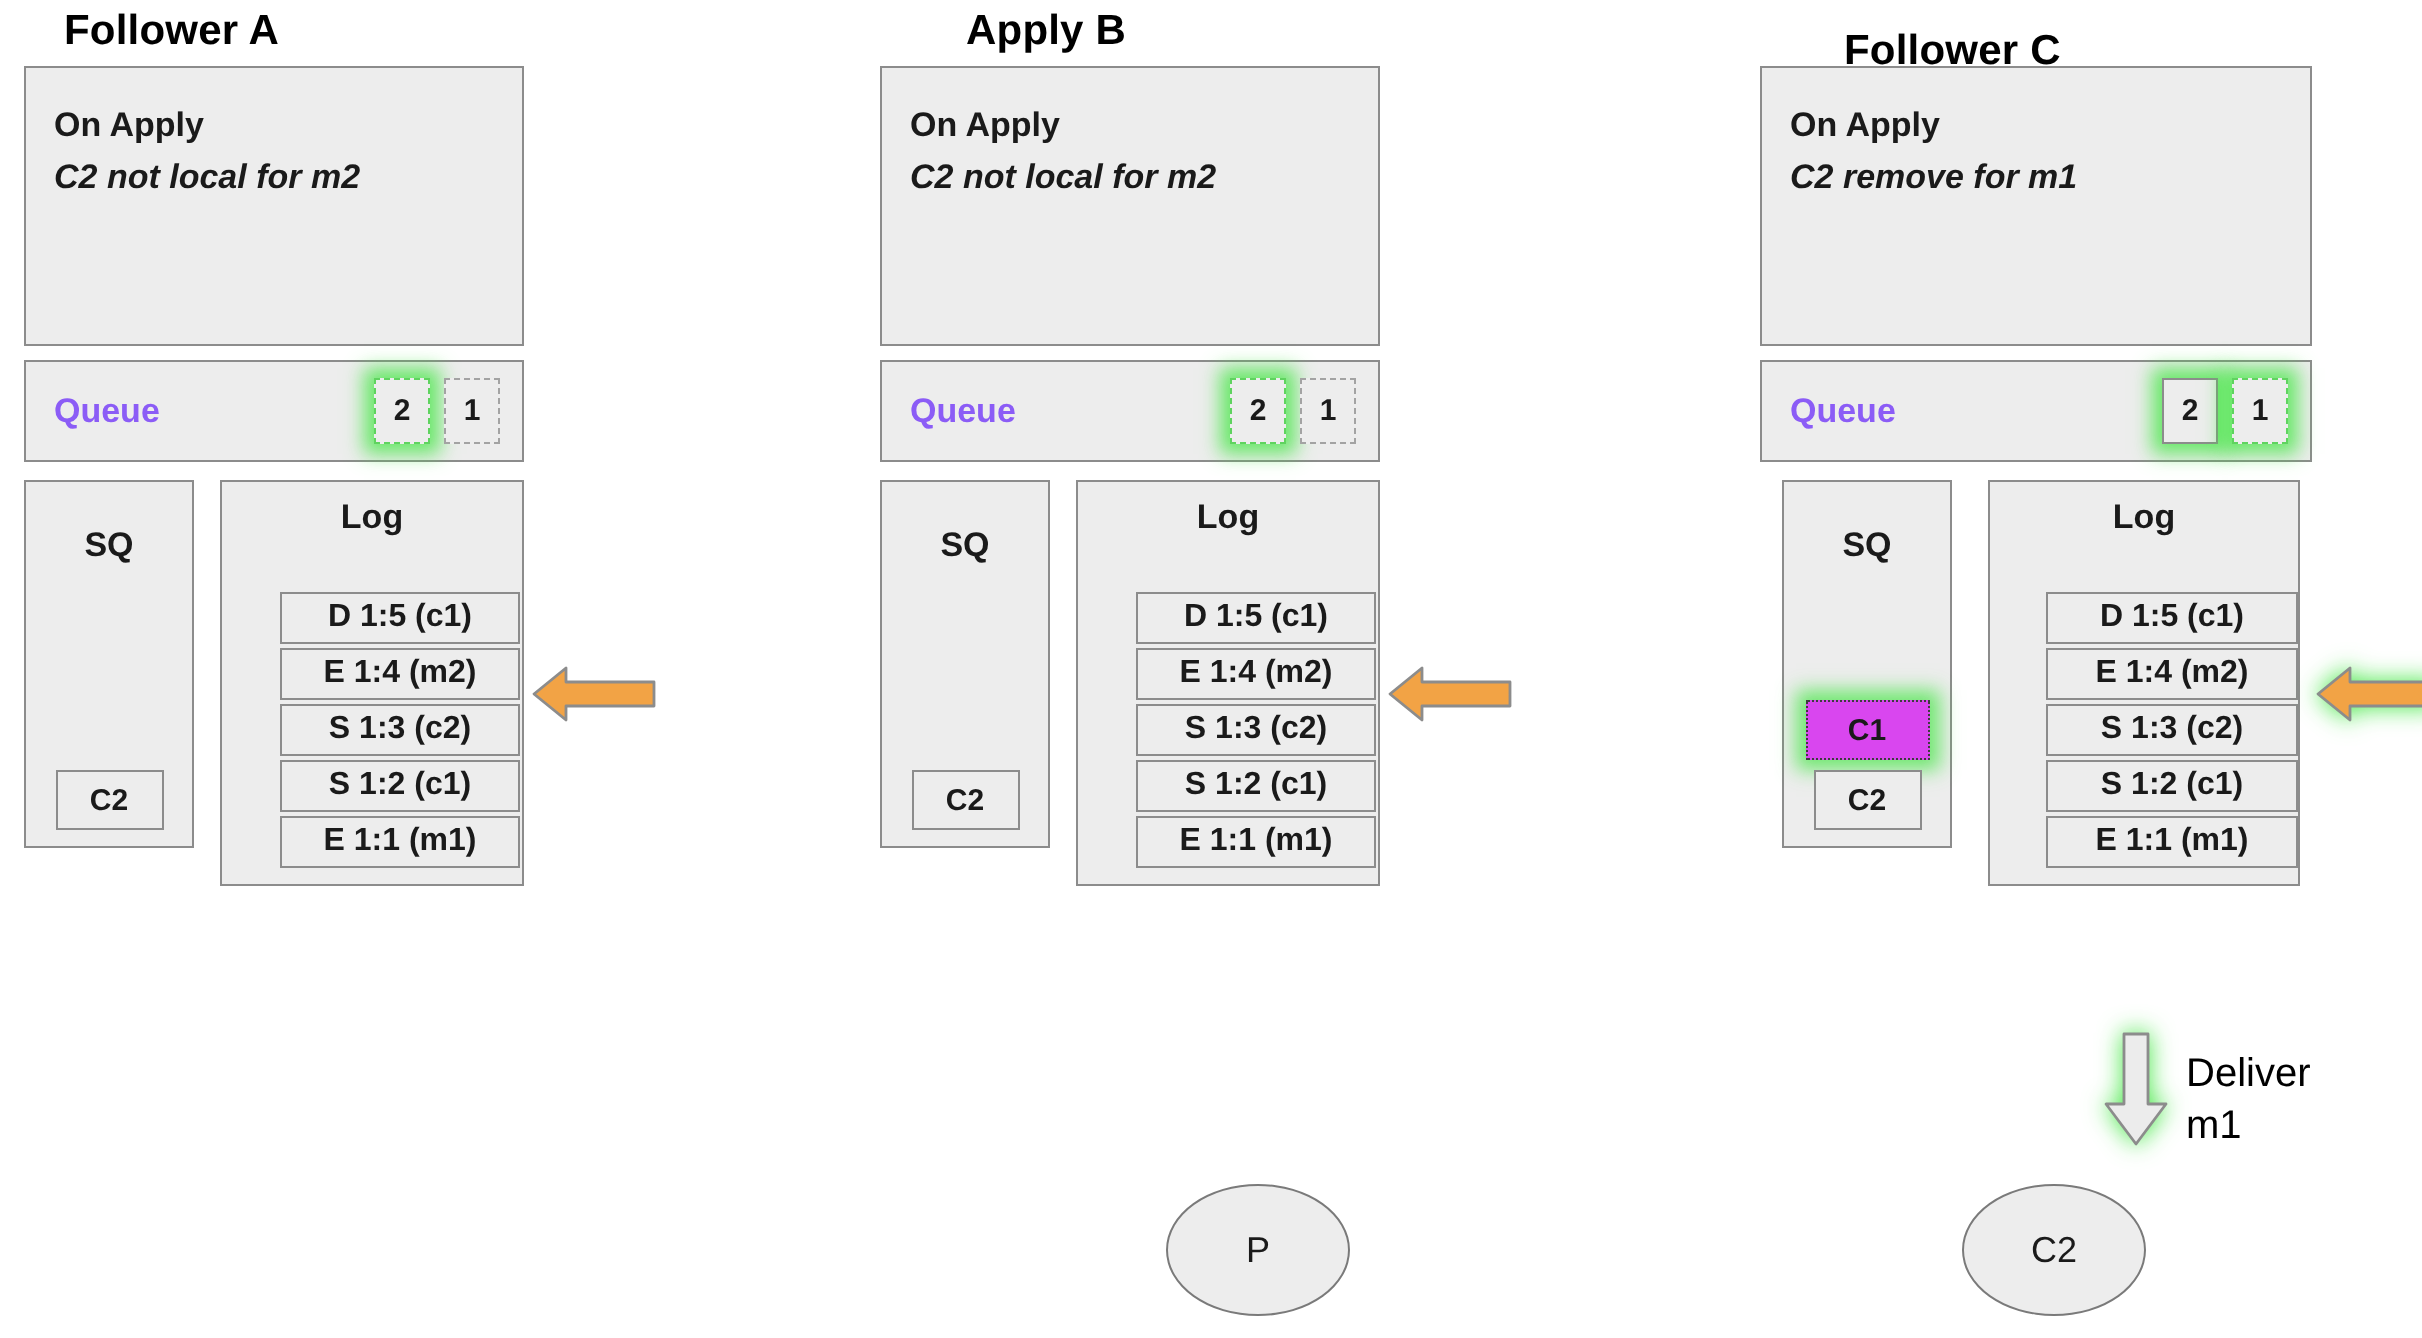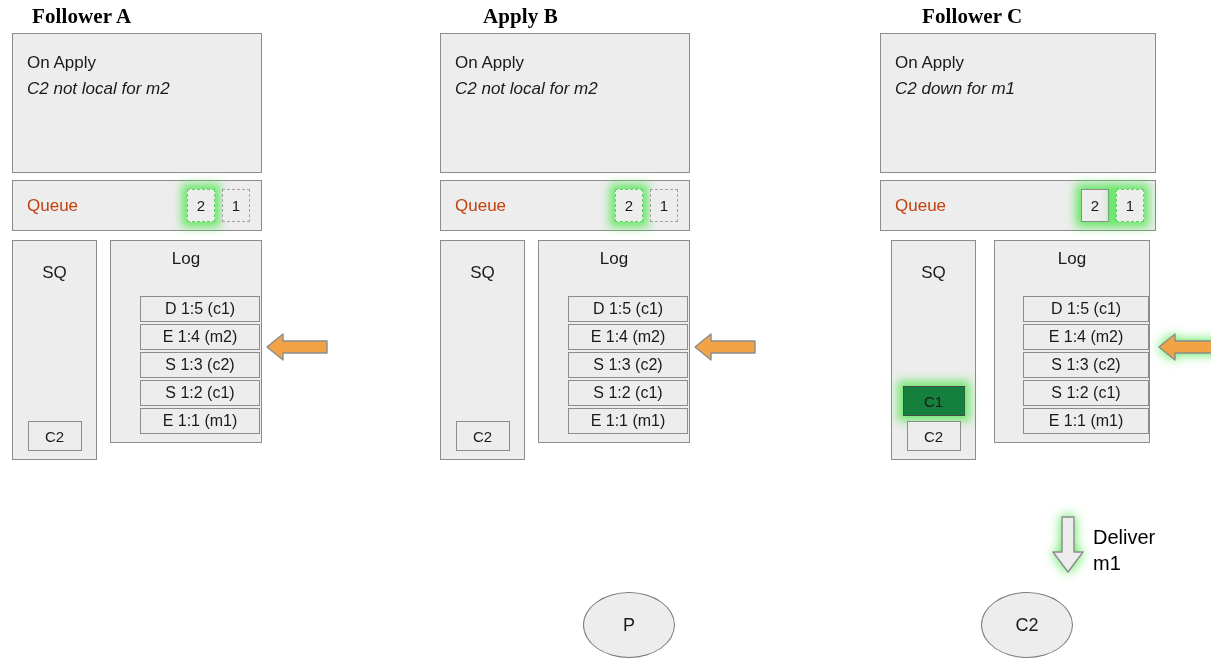--- a/index.html
+++ b/index.html
@@ -22,32 +22,32 @@
   #node-c { left: 868px; width: 343px; }
 
   .node-title {
     position: absolute;
     top: 4px;
     font-size: 21px;
     font-weight: bold;
     color: #000000;
     white-space: nowrap;
     letter-spacing: 0.1px;
-    font-family: Liberation Serif, serif;
   }
   #node-a .node-title { left: 32px; }
   #node-b .node-title { left: 55px; }
-  #node-c .node-title { left: 54px; }
+  #node-c .node-title { left: 54px; margin-top: 10px; }
 
   
   .panel {
     position: absolute;
     background: #ededed;
     border: 1.5px solid #8c8c8c;
     box-sizing: border-box;
+    font-weight: bold;
   }
 
   .onapply {
     left: 12px;
     top: 33px;
     width: 250px;
     height: 140px;
     padding: 16px 0 0 14px;
   }
   #node-c .onapply { width: 276px; }
@@ -67,21 +67,21 @@
     height: 51px;
     display: flex;
     align-items: center;
     padding: 0 11px 0 14px;
     box-sizing: border-box;
   }
   #node-c .queue { width: 276px; }
 
   .queue-label {
     font-size: 17px;
-    color: #c2410c;
+    color: #8b5cf6;
     flex: 0 0 auto;
   }
   .queue-slots {
     margin-left: auto;
     display: flex;
     align-items: center;
     gap: 7px;
   }
   .qslot {
     width: 28px;
@@ -100,21 +100,21 @@
   .qslot.solid-gray   { border: 1.5px solid  #8c8c8c; background:#ededed; }
   .qslot.glow {
     box-shadow: 0 0 9px 5px rgba(60, 230, 60, 0.75);
   }
 
   
   .sq {
     left: 12px;
     top: 240px;
     width: 85px;
-    height: 220px;
+    height: 184px;
     padding-top: 22px;
     box-sizing: border-box;
   }
   .log {
     left: 110px;
     top: 240px;
     width: 152px;
     height: 203px;
     padding-top: 8px;
     box-sizing: border-box;
@@ -144,21 +144,21 @@
     box-sizing: border-box;
     display: flex;
     align-items: center;
     justify-content: center;
     font-size: 15px;
     background: #ededed;
     border: 1.5px solid #8c8c8c;
     color: #1a1a1a;
   }
   .sq-item.pink {
-    background: #15803d;
+    background: #d946ef;
     border: 1.6px dotted #3d3d3d;
     width: 62px;
     box-shadow: 0 0 9px 5px rgba(60, 230, 60, 0.7);
   }
 
   .log-items {
     position: absolute;
     bottom: 8px;
     left: 0;
     right: 0;
@@ -311,21 +311,21 @@
   </div>
 
   <div class="ellipse">P</div>
 </div>
 
 <div class="node" id="node-c">
   <div class="node-title">Follower C</div>
 
   <div class="panel onapply">
     <div class="onapply-line">On Apply</div>
-    <div class="onapply-line italic">C2 down for m1</div>
+    <div class="onapply-line italic">C2 remove for m1</div>
   </div>
 
   <div class="panel queue">
     <span class="queue-label">Queue</span>
     <span class="queue-slots">
       <span class="qslot solid-gray glow">2</span>
       <span class="qslot dashed-green glow">1</span>
     </span>
   </div>
 

